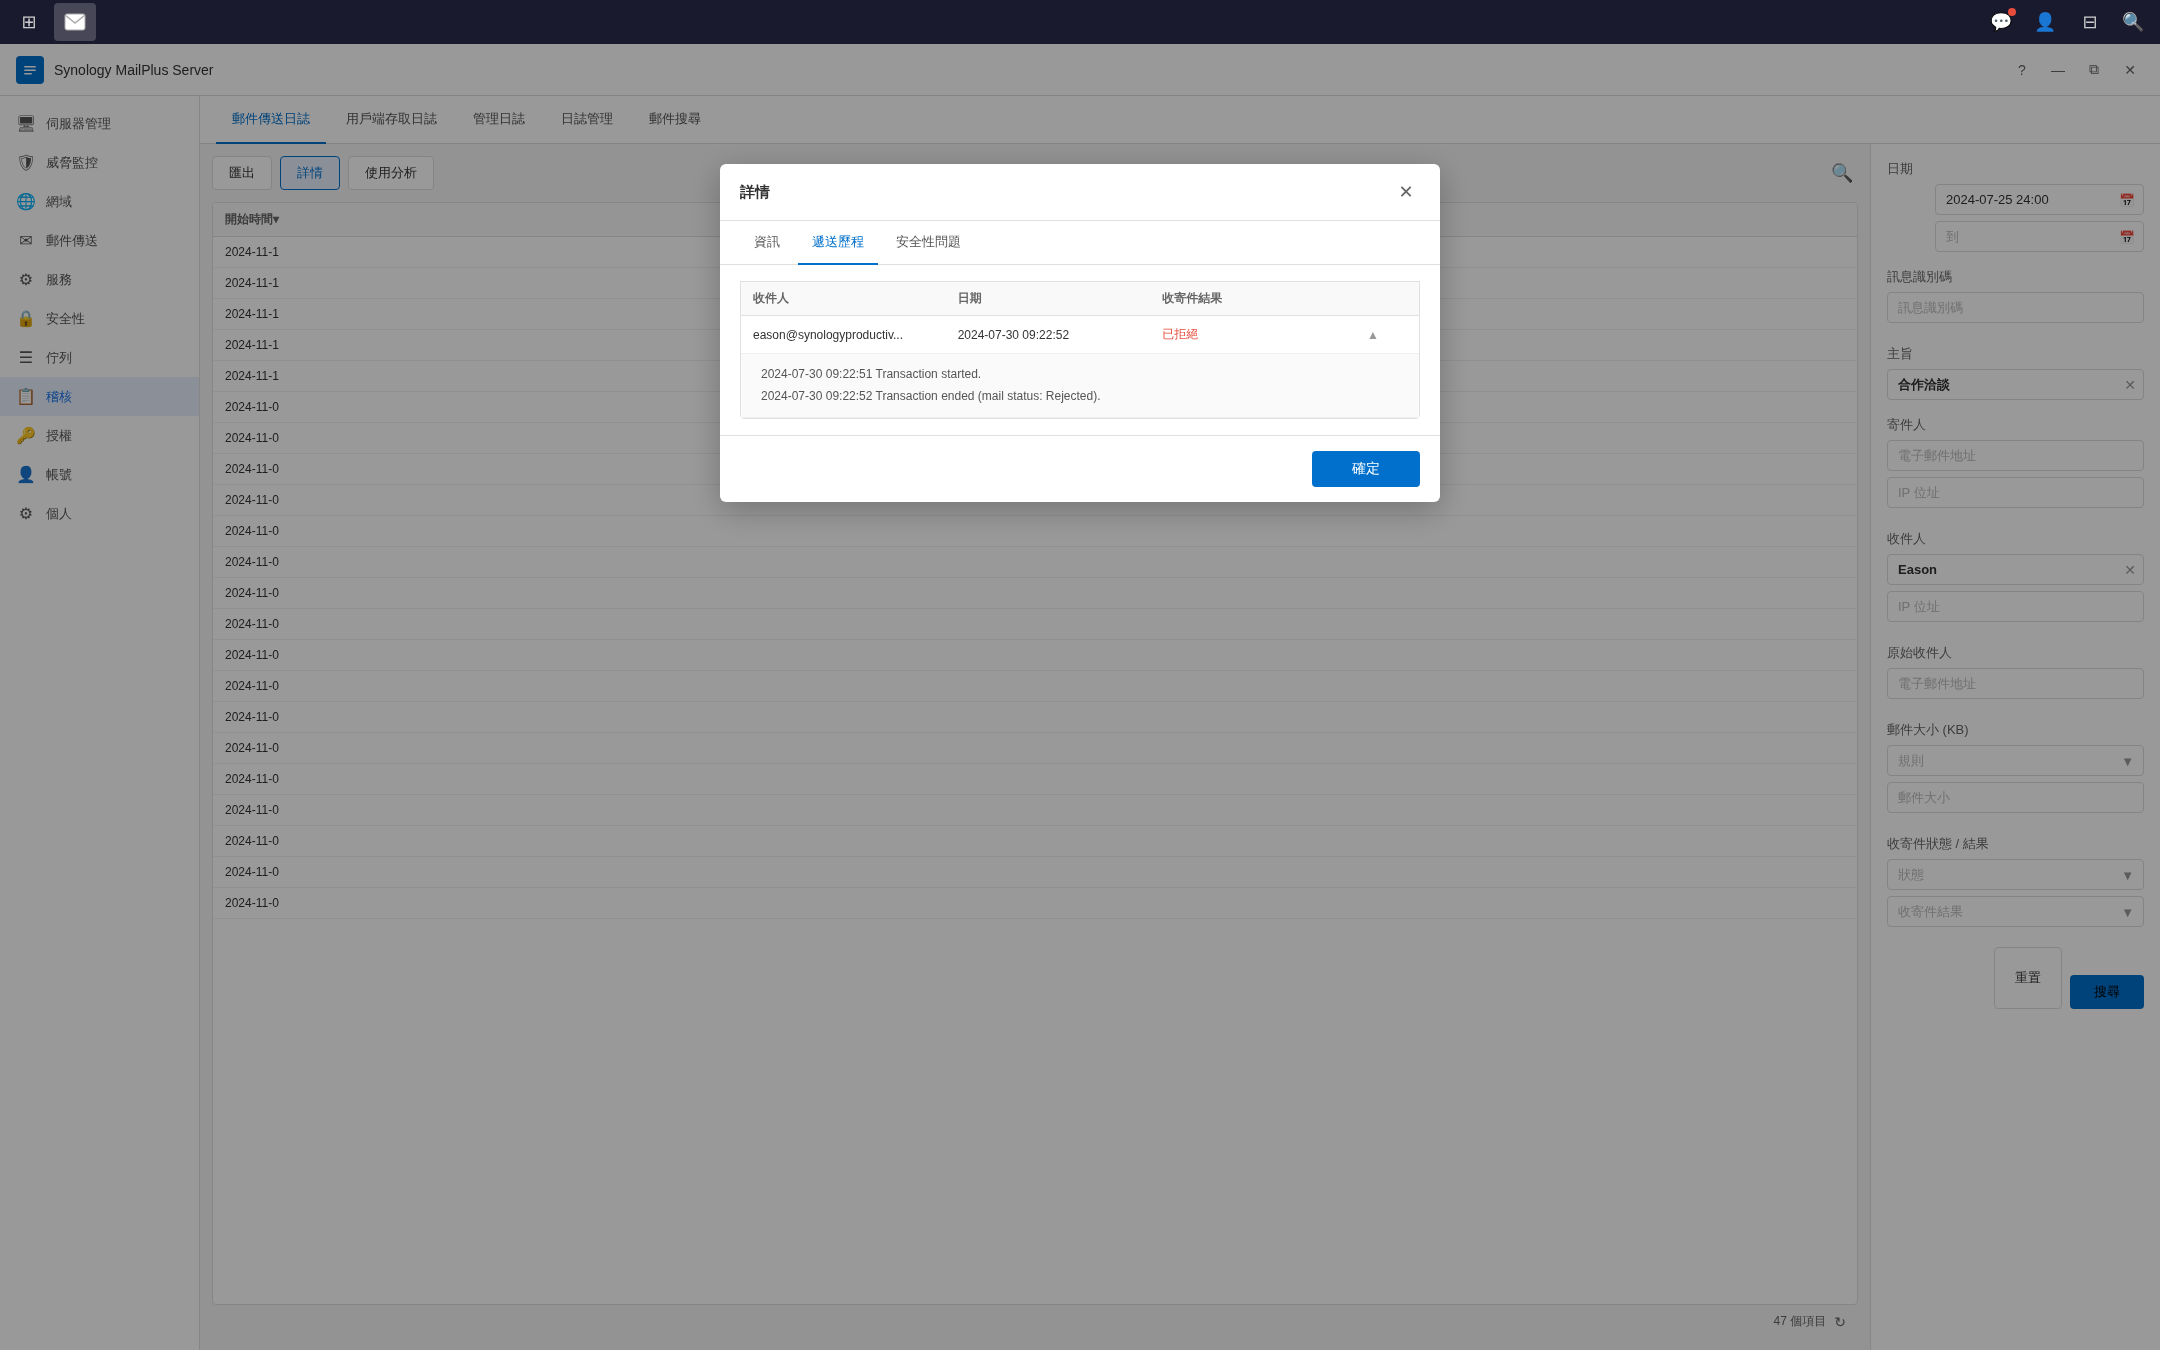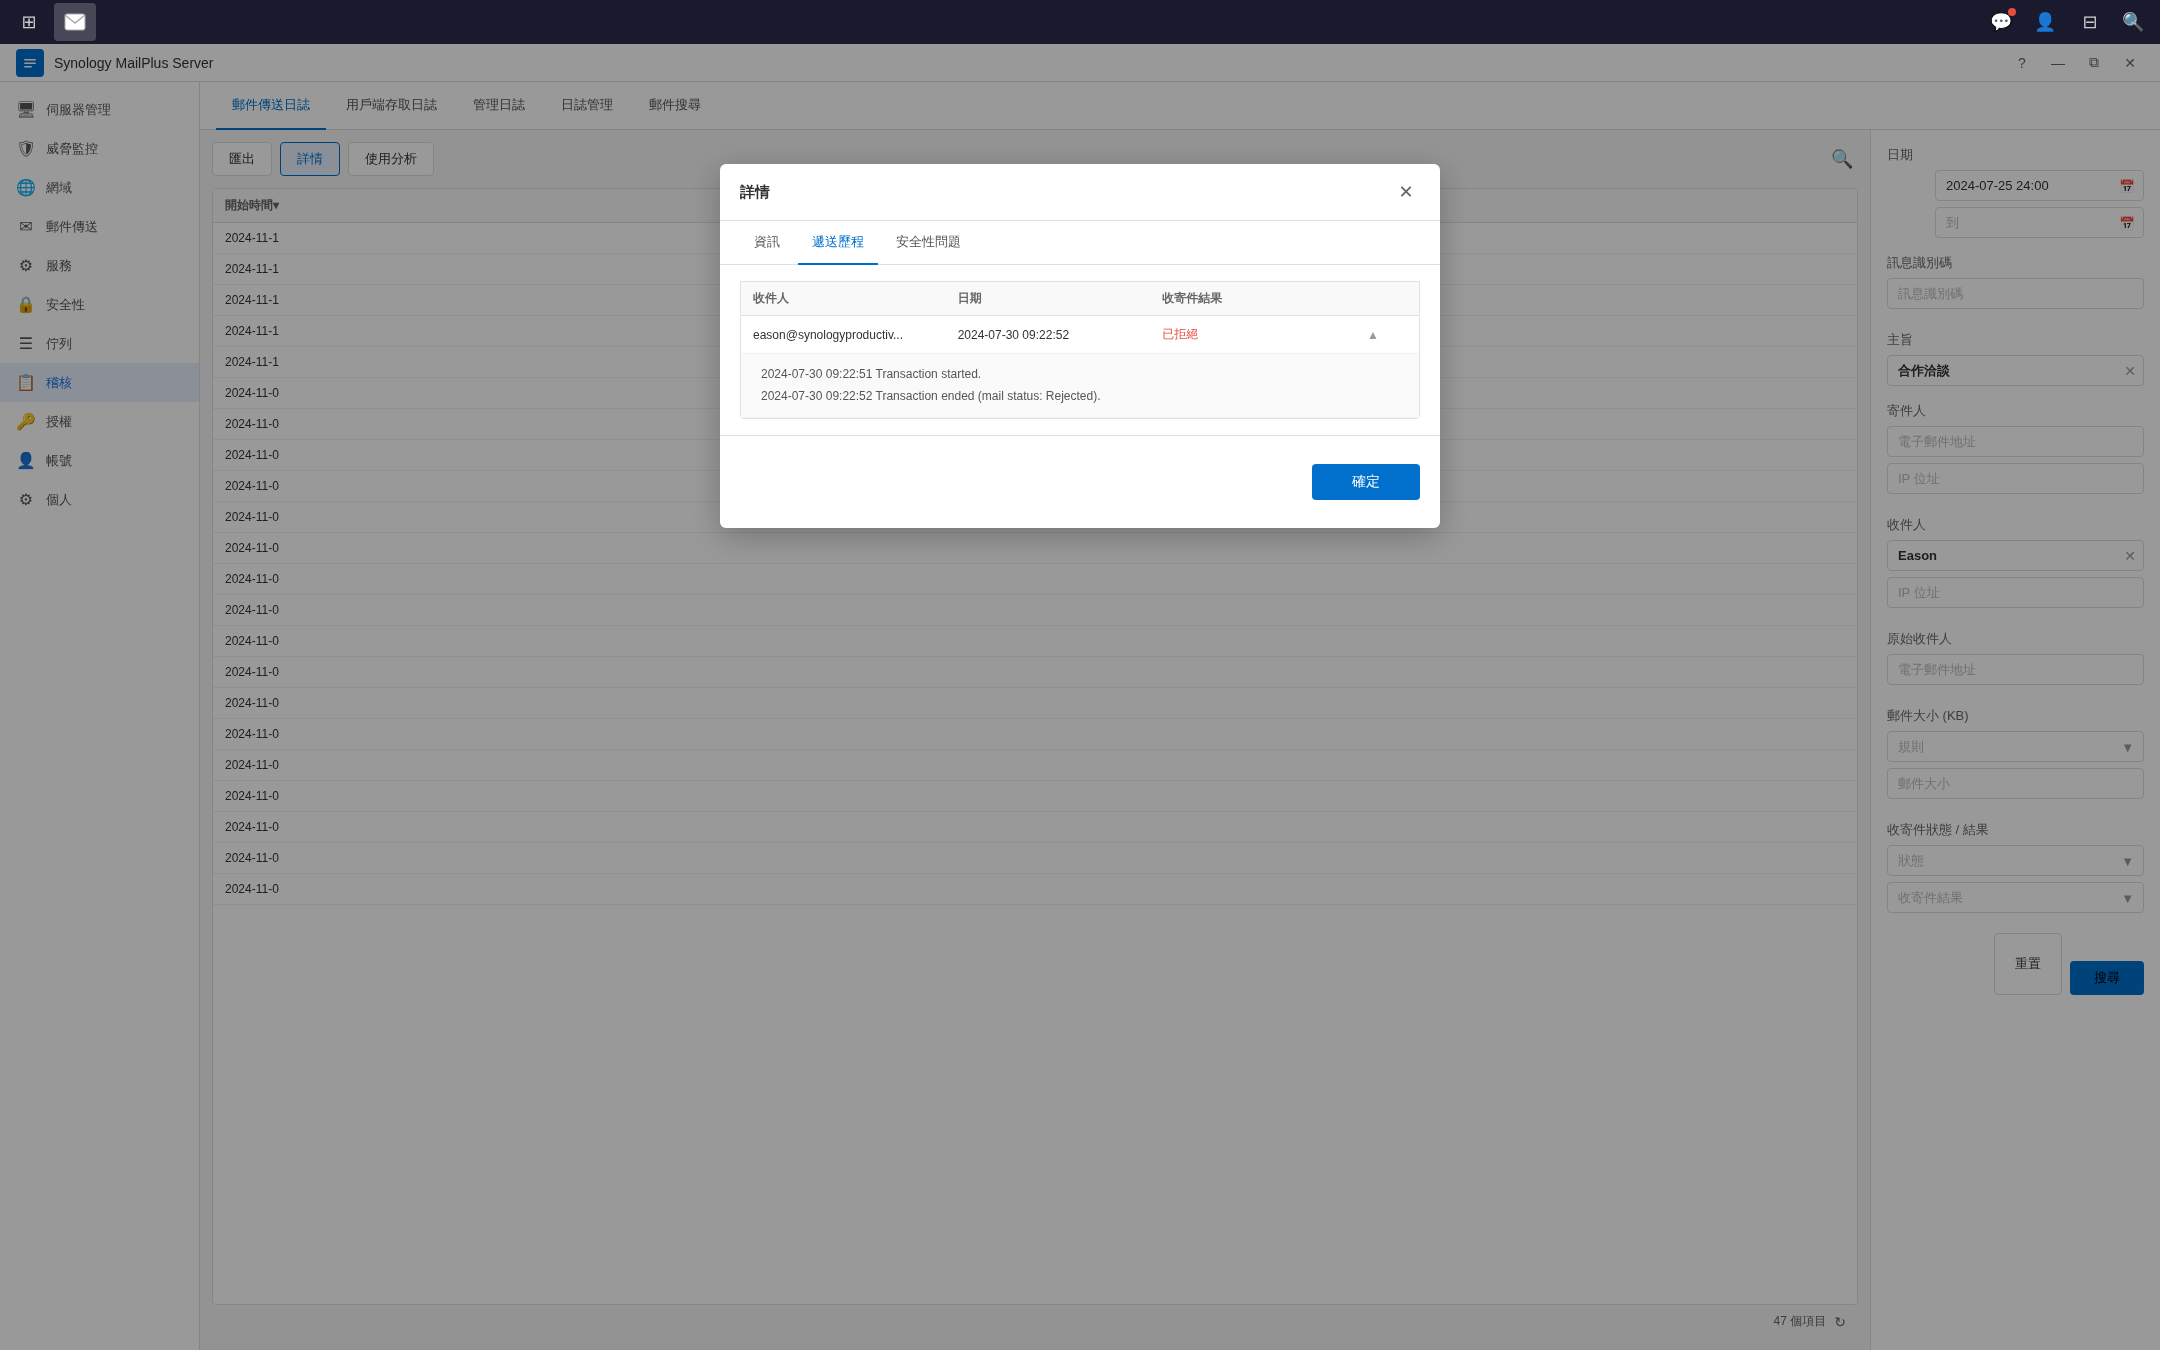--- a/index.html
+++ b/index.html
@@ -60,21 +60,21 @@
       top: 4px;
       right: 4px;
       width: 8px;
       height: 8px;
       background: #e74c3c;
       border-radius: 50%;
     }
 
     
     .title-bar {
-      height: 38px;
+      height: 52px;
       background: #fff;
       border-bottom: 1px solid #ddd;
       display: flex;
       align-items: center;
       padding: 0 16px;
       flex-shrink: 0;
     }
     .title-bar-logo {
       width: 28px;
       height: 28px;
@@ -501,21 +501,21 @@
       border-bottom: 1px solid #f0f0f0;
       padding: 10px 20px;
       font-size: 12px;
       color: #555;
       line-height: 1.8;
     }
 
     .modal-footer {
       display: flex;
       justify-content: flex-end;
-      padding: 28px 20px;
+      padding: 15px 20px;
       border-top: 1px solid #e0e0e0;
     }
     .btn-confirm {
       padding: 9px 40px;
       border: none;
       border-radius: 4px;
       background: #0070cc;
       color: #fff;
       cursor: pointer;
       font-size: 14px;

